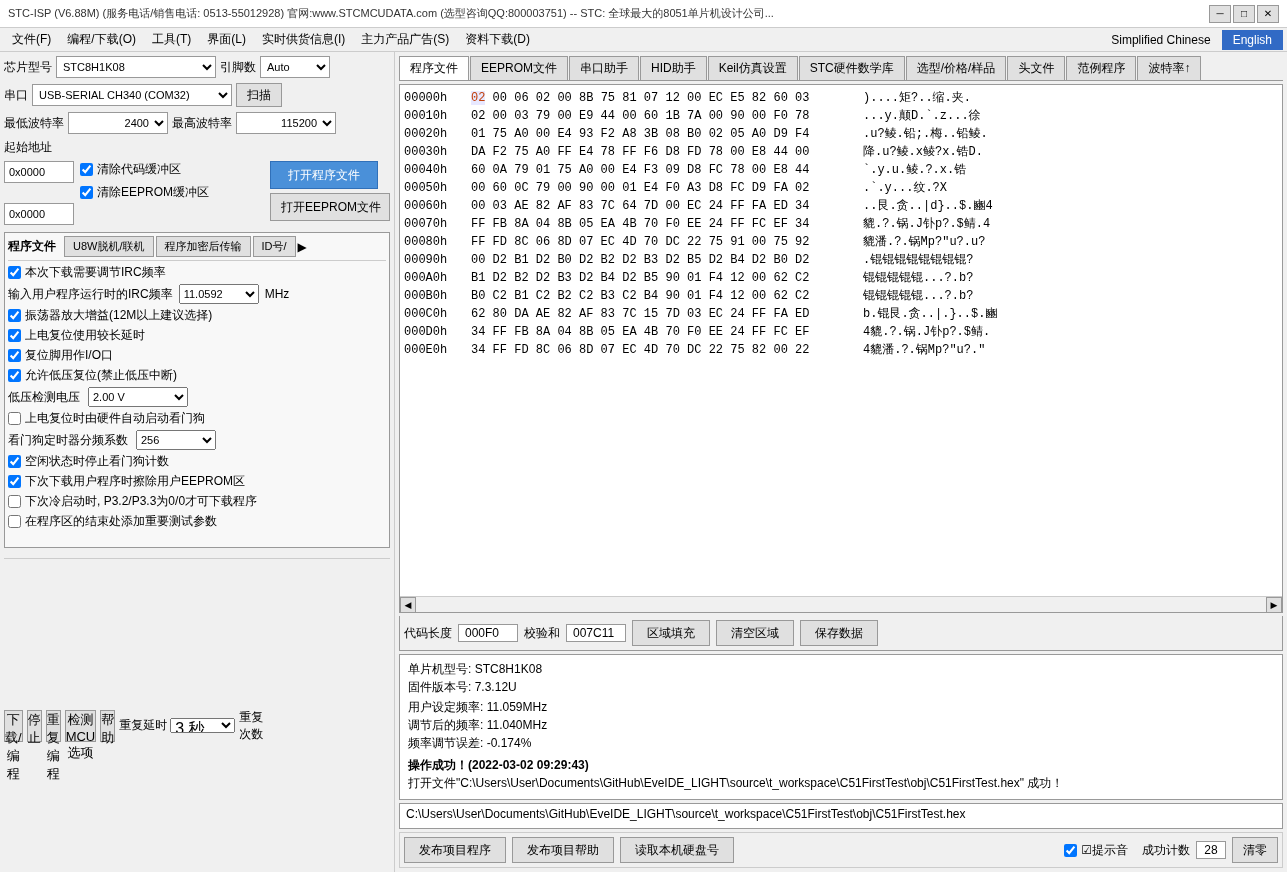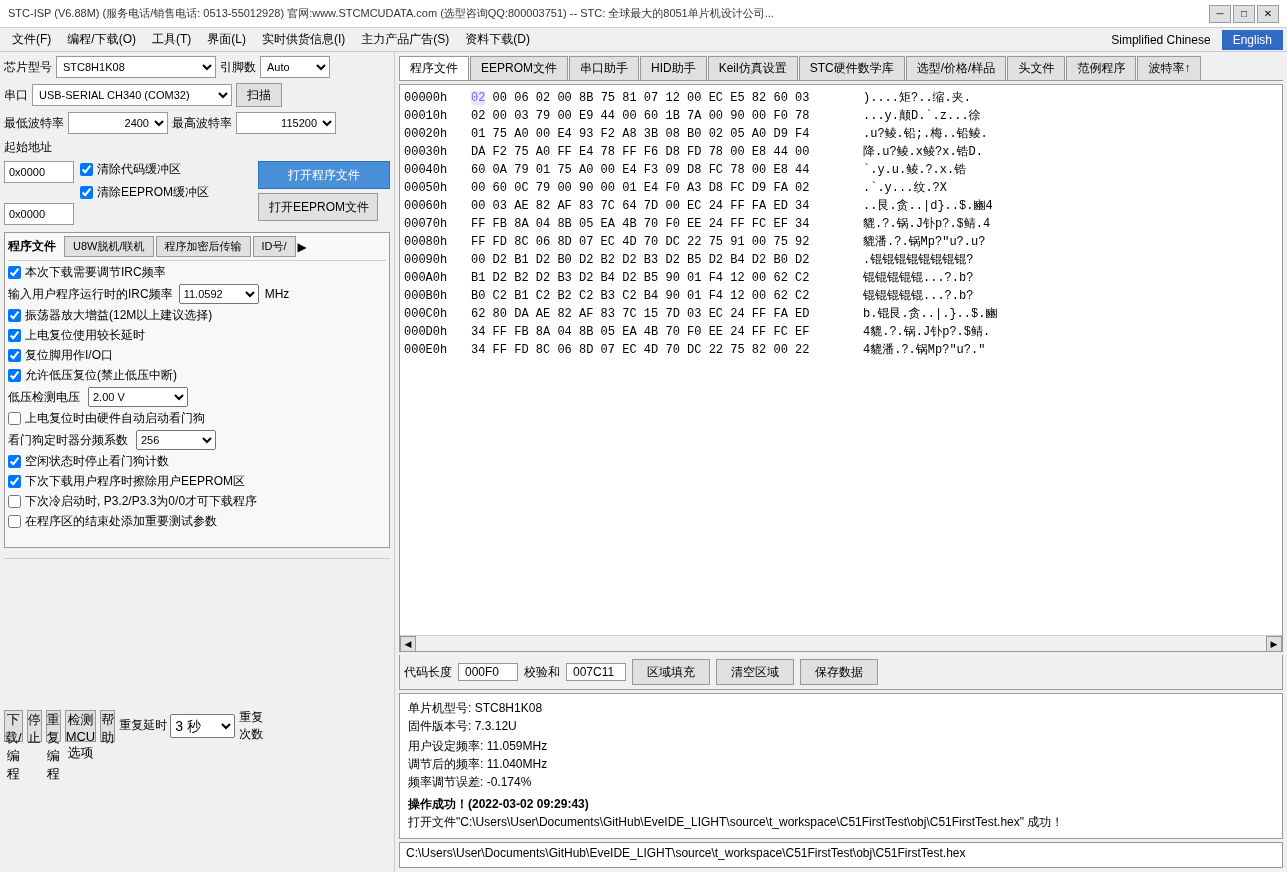--- a/index.html
+++ b/index.html
@@ -58,21 +58,21 @@
     #tab-bar { display: flex; gap: 0; border-bottom: 1px solid #999; }
     .tab-item { padding: 3px 10px; font-size: 12px; border: 1px solid #999; border-bottom: none; background: #e0e0e0; cursor: pointer; margin-right: 1px; }
     .tab-item.active { background: #fff; }
 
     
     #hex-area { flex: 1; background: #fff; border: 1px solid #999; overflow: hidden; display: flex; flex-direction: column; min-height: 0; }
     #hex-content { flex: 1; overflow-y: auto; font-family: "Courier New", monospace; font-size: 12px; padding: 4px; }
     .hex-row { display: flex; gap: 12px; line-height: 18px; white-space: nowrap; }
     .hex-addr { color: #000; min-width: 55px; }
     .hex-bytes { color: #000; min-width: 380px; }
-    .hex-byte-highlight { color: #8b5cf6; background: #e8e8ff; }
+    .hex-byte-highlight { color: #c2410c; background: #e8e8ff; }
     .hex-ascii { color: #000; }
     
     
     #hex-bottom { display: flex; align-items: center; gap: 6px; padding: 4px; background: #f0f0f0; border: 1px solid #999; border-top: none; }
     .hex-stat-label { font-size: 12px; }
     .hex-stat-val { font-size: 12px; background: #fff; border: 1px solid #999; padding: 1px 6px; min-width: 60px; }
     .btn-hex { height: 26px; padding: 2px 14px; font-size: 12px; border: 1px solid #999; background: #e0e0e0; cursor: pointer; }
 
     
     #info-panel { background: #fff; border: 1px solid #999; padding: 6px 8px; font-size: 12px; min-height: 140px; max-height: 200px; overflow-y: auto; }
@@ -88,21 +88,21 @@
     .action-check { display: flex; align-items: center; gap: 4px; font-size: 12px; }
     .count-val { background: #fff; border: 1px solid #999; padding: 1px 6px; min-width: 30px; text-align: center; }
     .btn-clear { height: 26px; padding: 2px 10px; font-size: 12px; border: 1px solid #999; background: #e0e0e0; cursor: pointer; }
 
     
     ::-webkit-scrollbar { width: 14px; height: 14px; }
     ::-webkit-scrollbar-thumb { background: #c0c0c0; border: 1px solid #999; }
     ::-webkit-scrollbar-track { background: #f0f0f0; border: 1px solid #ddd; }
     ::-webkit-scrollbar-button { background: #e0e0e0; border: 1px solid #999; height: 14px; width: 14px; }
     .sub-tab { padding: 2px 8px; font-size: 11px; border: 1px solid #999; background: #e0e0e0; cursor: pointer; white-space: nowrap; }
-    .delay-select { width: 60px; height: 24px; font-size: 14px; }
+    .delay-select { width: 60px; height: 15px; font-size: 16px; }
     .repeat-select { width: 60px; height: 20px; font-size: 11px; }
   </style>
 </head>
 <body>
 
 <div id="title-bar">
   <span style="font-size:11px; color:#333; overflow:hidden; white-space:nowrap; text-overflow:ellipsis;">STC-ISP (V6.88M) (服务电话/销售电话: 0513-55012928) 官网:www.STCMCUDATA.com  (选型咨询QQ:800003751) -- STC: 全球最大的8051单片机设计公司...</span>
   <div style="display:flex; gap:2px; flex-shrink:0;">
     <button class="win-btn">─</button>
     <button class="win-btn">□</button>
@@ -170,21 +170,21 @@
         <div class="checkbox-row">
           <input type="checkbox" checked="" style="">
           <label>清除代码缓冲区</label>
         </div>
         <div class="checkbox-row">
           <input type="checkbox" checked="" style="">
           <label>清除EEPROM缓冲区</label>
         </div>
       </div>
       <div style="display:flex; flex-direction:column; gap:4px; margin-left:auto;">
-        <button class="btn btn-blue" style="width:132px; height:28px;">打开程序文件</button>
+        <button class="btn btn-blue" style="width:108px; height:28px;">打开程序文件</button>
         <button class="btn" style="width:120px; height:28px;">打开EEPROM文件</button>
       </div>
     </div>
 
     <div style="border: 1px solid #999; background:#f8f8f8; padding:3px; margin-bottom:3px;">
       <div style="display:flex; align-items:center; gap:2px; margin-bottom:3px; border-bottom:1px solid #ccc; padding-bottom:3px;">
         <span style="font-size:12px; font-weight:bold; margin-right:6px;">程序文件</span>
         <button class="sub-tab">U8W脱机/联机</button>
         <button class="sub-tab">程序加密后传输</button>
         <button class="sub-tab">ID号/</button>
@@ -428,14 +428,27 @@
       </div>
       <div class="info-line">
         <span style="word-break:break-all;">打开文件"C:\Users\User\Documents\GitHub\EveIDE_LIGHT\source\t_workspace\C51FirstTest\obj\C51FirstTest.hex" 成功！</span>
       </div>
     </div>
 
     <div id="filepath-bar">
       <span>C:\Users\User\Documents\GitHub\EveIDE_LIGHT\source\t_workspace\C51FirstTest\obj\C51FirstTest.hex</span>
     </div>
 
+    <div id="action-bar">
+      <button class="btn-action">发布项目程序</button>
+      <button class="btn-action">发布项目帮助</button>
+      <button class="btn-action">读取本机硬盘号</button>
+      <div class="spacer"></div>
+      <div class="action-check">
+        <input type="checkbox" checked="" style="">
+        <span>☑提示音</span>
+      </div>
+      <span style="margin-left:8px;">成功计数</span>
+      <span class="count-val">28</span>
+      <button class="btn-clear">清零</button>
+    </div>
   </div>
 </div>
 
 </body></html>

